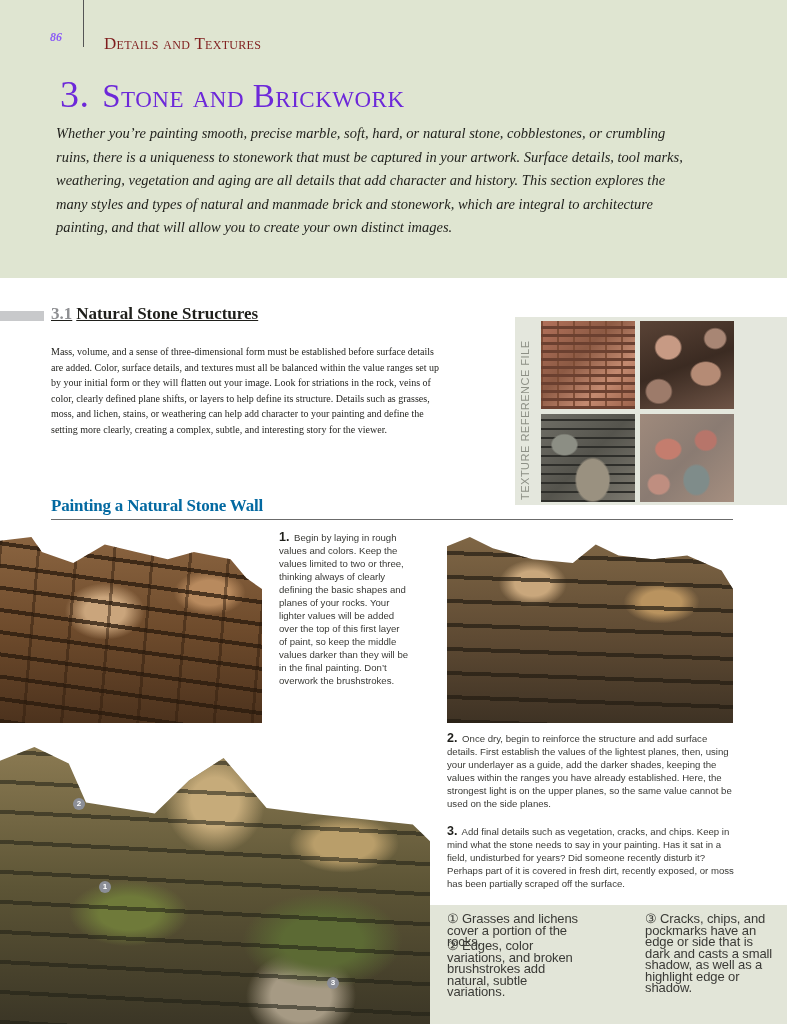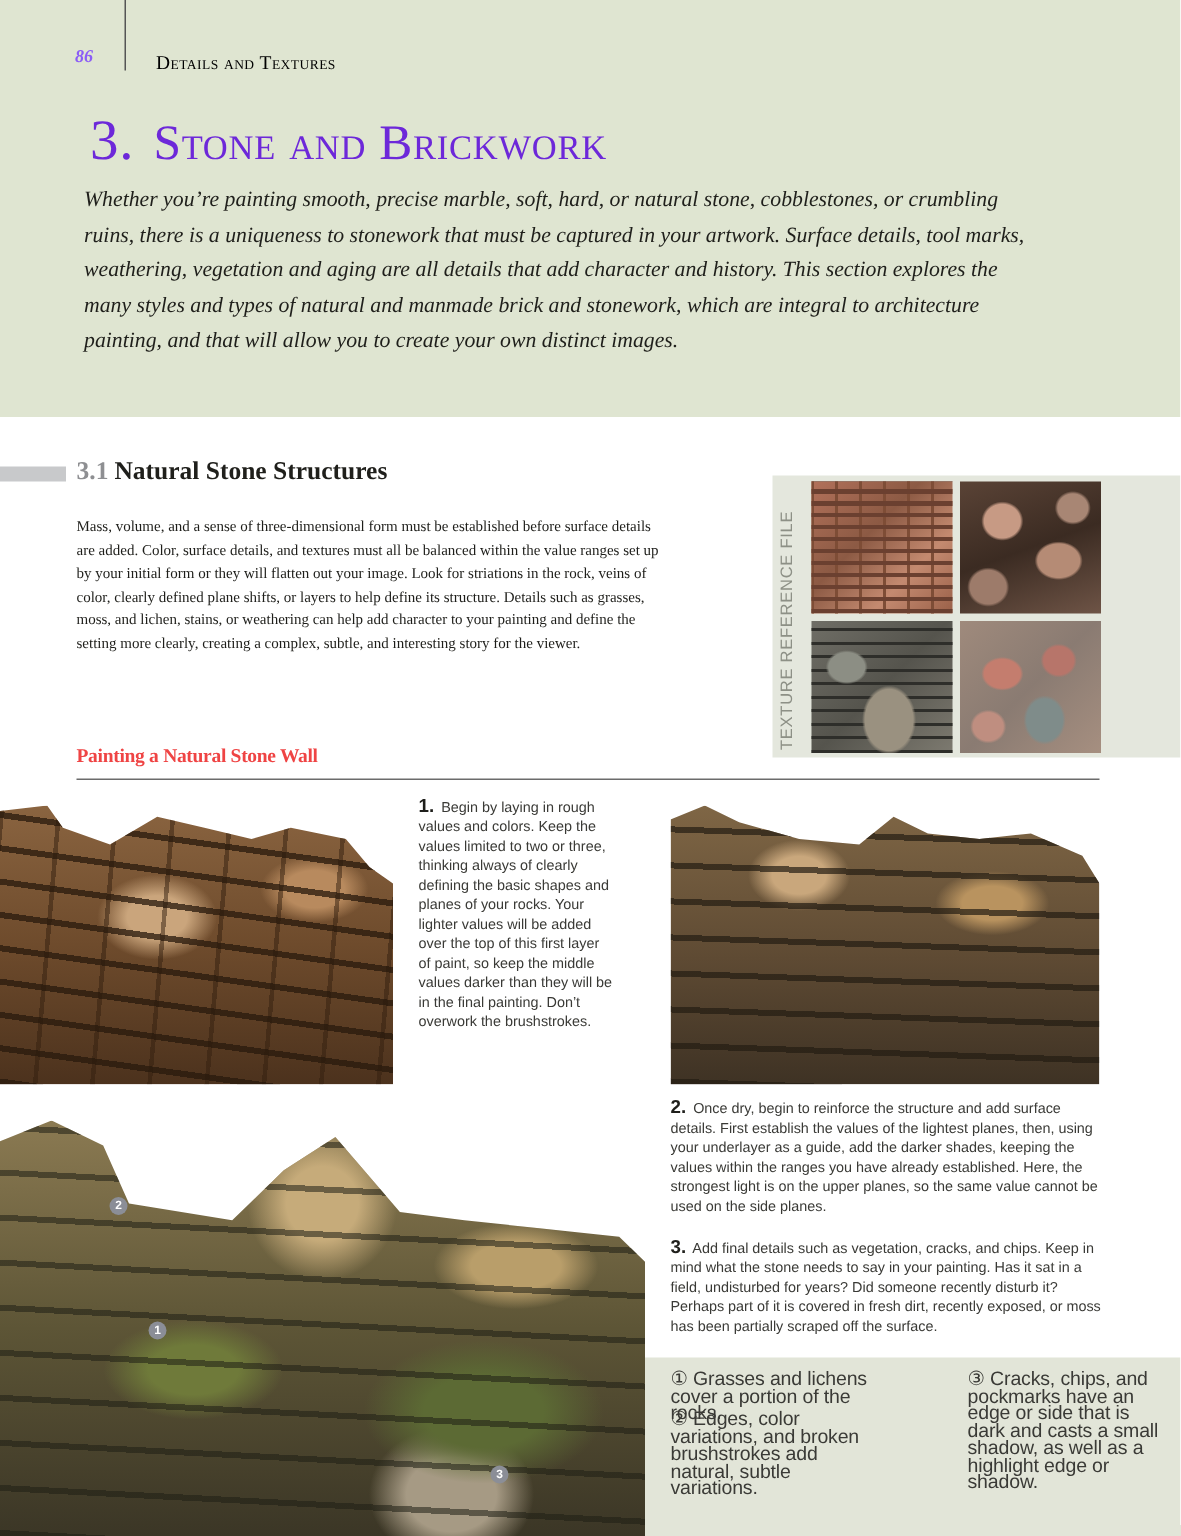--- a/index.html
+++ b/index.html
@@ -14,22 +14,22 @@
     background: #dfe5d1;
   }
   .vrule {
     position: absolute; left: 83px; top: 0; width: 1px; height: 47px; background: #555;
   }
   .page-num {
     position: absolute; left: 50px; top: 30px; font-style: italic; font-weight: bold;
     font-size: 12px; color: #8b5cf6;
   }
   .running-head {
-    position: absolute; left: 104px; top: 34px; font-size: 13px; font-variant: small-caps;
-    letter-spacing: 0.3px; color: #000000;
+    position: absolute; left: 104px; top: 34px; font-size: 17px; font-variant: small-caps;
+    letter-spacing: 0.3px; color: #7f1d1d;
   }
   .chapter-title {
     position: absolute; left: 60px; top: 72px; font-size: 33px; font-variant: small-caps;
     letter-spacing: 0.5px; color: #6d28d9; font-weight: normal;
   }
   .chapter-title .num { font-size: 38px; margin-right: 4px; }
   .intro {
     position: absolute; left: 56px; top: 122px; width: 640px;
     font-style: italic; font-weight: normal; font-size: 14.5px; line-height: 23.5px; color: #1f1f1b;
   }
@@ -72,21 +72,21 @@
       repeating-linear-gradient(0deg, #2e2e2a 0 2px, transparent 2px 9px),
       linear-gradient(135deg, #6f6e66, #55544d 50%, #7d7a70); }
   .tex4 { left: 640px; top: 414px;
     background:
       radial-gradient(ellipse at 30% 40%, #c47d6e 0 12px, transparent 14px),
       radial-gradient(ellipse at 70% 30%, #b7756a 0 10px, transparent 12px),
       radial-gradient(ellipse at 60% 75%, #7f8c8a 0 12px, transparent 14px),
       radial-gradient(ellipse at 20% 80%, #bf8e80 0 10px, transparent 12px),
       linear-gradient(135deg, #9f8a7c, #8a7b72 50%, #a68f80); }
   .sub-title {
-    position: absolute; left: 51px; top: 496px; font-size: 13px; font-weight: bold; color: #ef4444;
+    position: absolute; left: 51px; top: 496px; font-size: 17px; font-weight: bold; color: #0369a1;
     font-family: "Liberation Serif", serif; letter-spacing: -0.2px;
   }
   .sub-rule {
     position: absolute; left: 51px; top: 519px; width: 682px; height: 1px; background: #6b6b6b;
   }
   .step {
     position: absolute; font-family: "Liberation Sans", sans-serif; font-size: 9.6px; line-height: 13px; color: #3a3a36;
   }
   .step .n { font-weight: bold; font-size: 12.5px; color: #1f1f1b; margin-right: 2px; }
   .step1 { left: 279px; top: 531px; width: 130px; }
@@ -144,21 +144,21 @@
 <div class="vrule"></div>
 <div class="page-num">86</div>
 <div class="running-head">Details and Textures</div>
 <h1 class="chapter-title" style="margin:0;">
   <span class="num">3.</span>
   <span>Stone and Brickwork</span>
 </h1>
 <p class="intro" style="margin:0;">Whether you’re painting smooth, precise marble, soft, hard, or natural stone, cobblestones, or crumbling ruins, there is a uniqueness to stonework that must be captured in your artwork. Surface details, tool marks, weathering, vegetation and aging are all details that add character and history. This section explores the many styles and types of natural and manmade brick and stonework, which are integral to architecture painting, and that will allow you to create your own distinct images.</p>
 
 <div class="section-bar"></div>
-<h2 class="section-title" style="margin:0;">
+<h2 class="section-title" style="margin:0;text-decoration:underline;">
   <span class="snum">3.1</span><span>Natural Stone Structures</span>
 </h2>
 <p class="body-para" style="margin:0;">Mass, volume, and a sense of three-dimensional form must be established before surface details are added. Color, surface details, and textures must all be balanced within the value ranges set up by your initial form or they will flatten out your image. Look for striations in the rock, veins of color, clearly defined plane shifts, or layers to help define its structure. Details such as grasses, moss, and lichen, stains, or weathering can help add character to your painting and define the setting more clearly, creating a complex, subtle, and interesting story for the viewer.</p>
 
 <div class="texture-panel"></div>
 <div class="texture-label">TEXTURE REFERENCE FILE</div>
 <div class="tex tex1"></div>
 <div class="tex tex2"></div>
 <div class="tex tex3"></div>
 <div class="tex tex4"></div>

